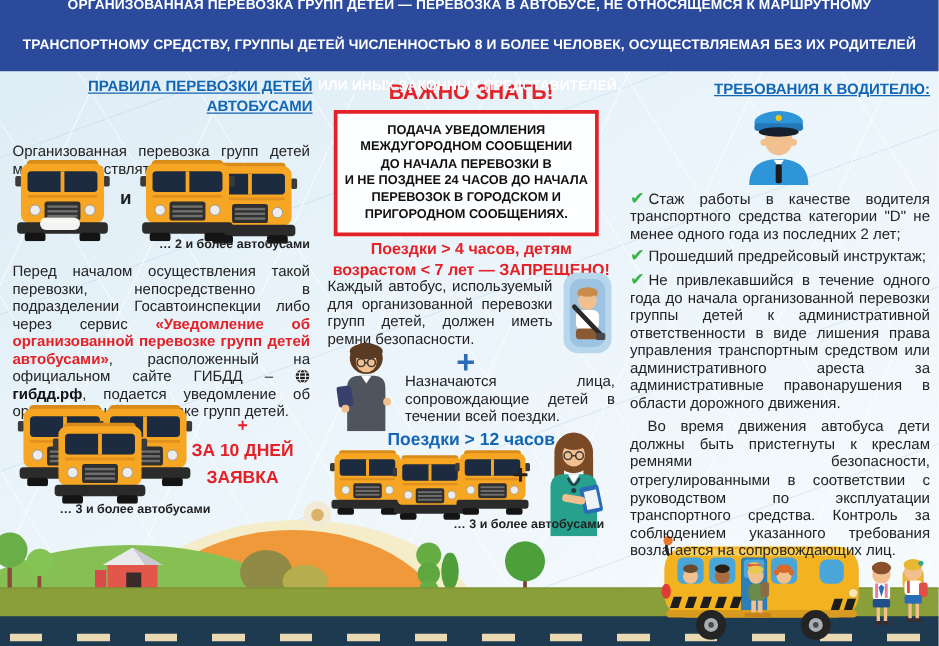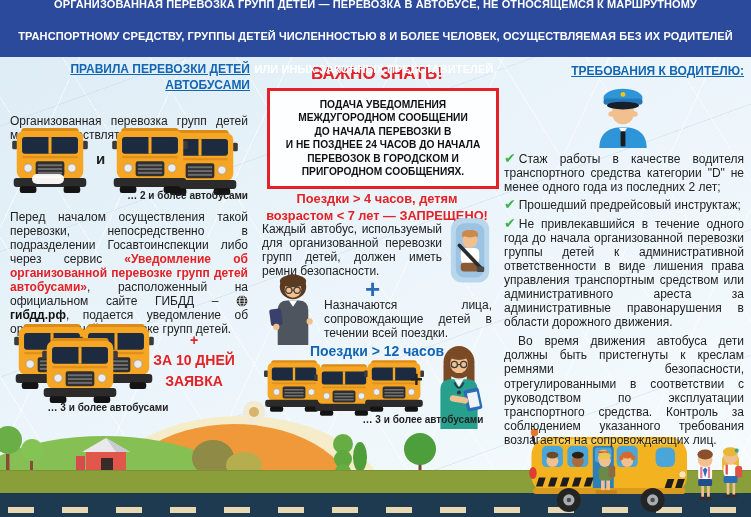--- a/index.html
+++ b/index.html
@@ -23,21 +23,21 @@
   .abs{position:absolute;}
   .blue-title{color:#1266b3;font-weight:bold;font-size:12px;text-align:right;line-height:1.3;}
   .blue-title span{text-decoration:underline;}
   .red-title{color:#e32126;font-weight:bold;font-size:17px;text-align:center;}
   .jtext{text-align:justify;}
   .caption{font-weight:bold;font-size:10px;color:#222;}
   .and-label{font-weight:bold;font-size:15px;}
   .red-strong{color:#e32126;font-weight:bold;}
   .site-link{font-weight:bold;color:#111;}
   .alert-box{border:3px solid #e32126;background:rgba(255,255,255,.88);
-    text-align:center;font-weight:bold;font-size:10.2px;line-height:1.32;color:#101010;padding:7px 13px;}
+    text-align:center;font-weight:bold;font-size:10.2px;line-height:1.32;color:#101010;padding:7px 3px;}
   .rule-red{color:#e32126;font-weight:bold;font-size:12.8px;text-align:center;line-height:1.35;white-space:nowrap;}
   .rule-blue{color:#1266b3;font-weight:bold;font-size:14px;text-align:center;white-space:nowrap;}
   .plus-blue{color:#2b6cb8;font-weight:bold;font-size:26px;}
   .plus-dark{color:#222;font-weight:bold;font-size:22px;}
   .notice{color:#e32126;font-weight:bold;font-size:14px;line-height:1.45;text-align:center;}
   .check-icon{color:#3bb54a;font-weight:bold;font-size:14px;margin-right:3px;}
   .req{margin:0 0 2px 0;text-align:justify;}
   .globe-icon{display:inline-block;vertical-align:-2px;}
   .busf{display:block;}
   

